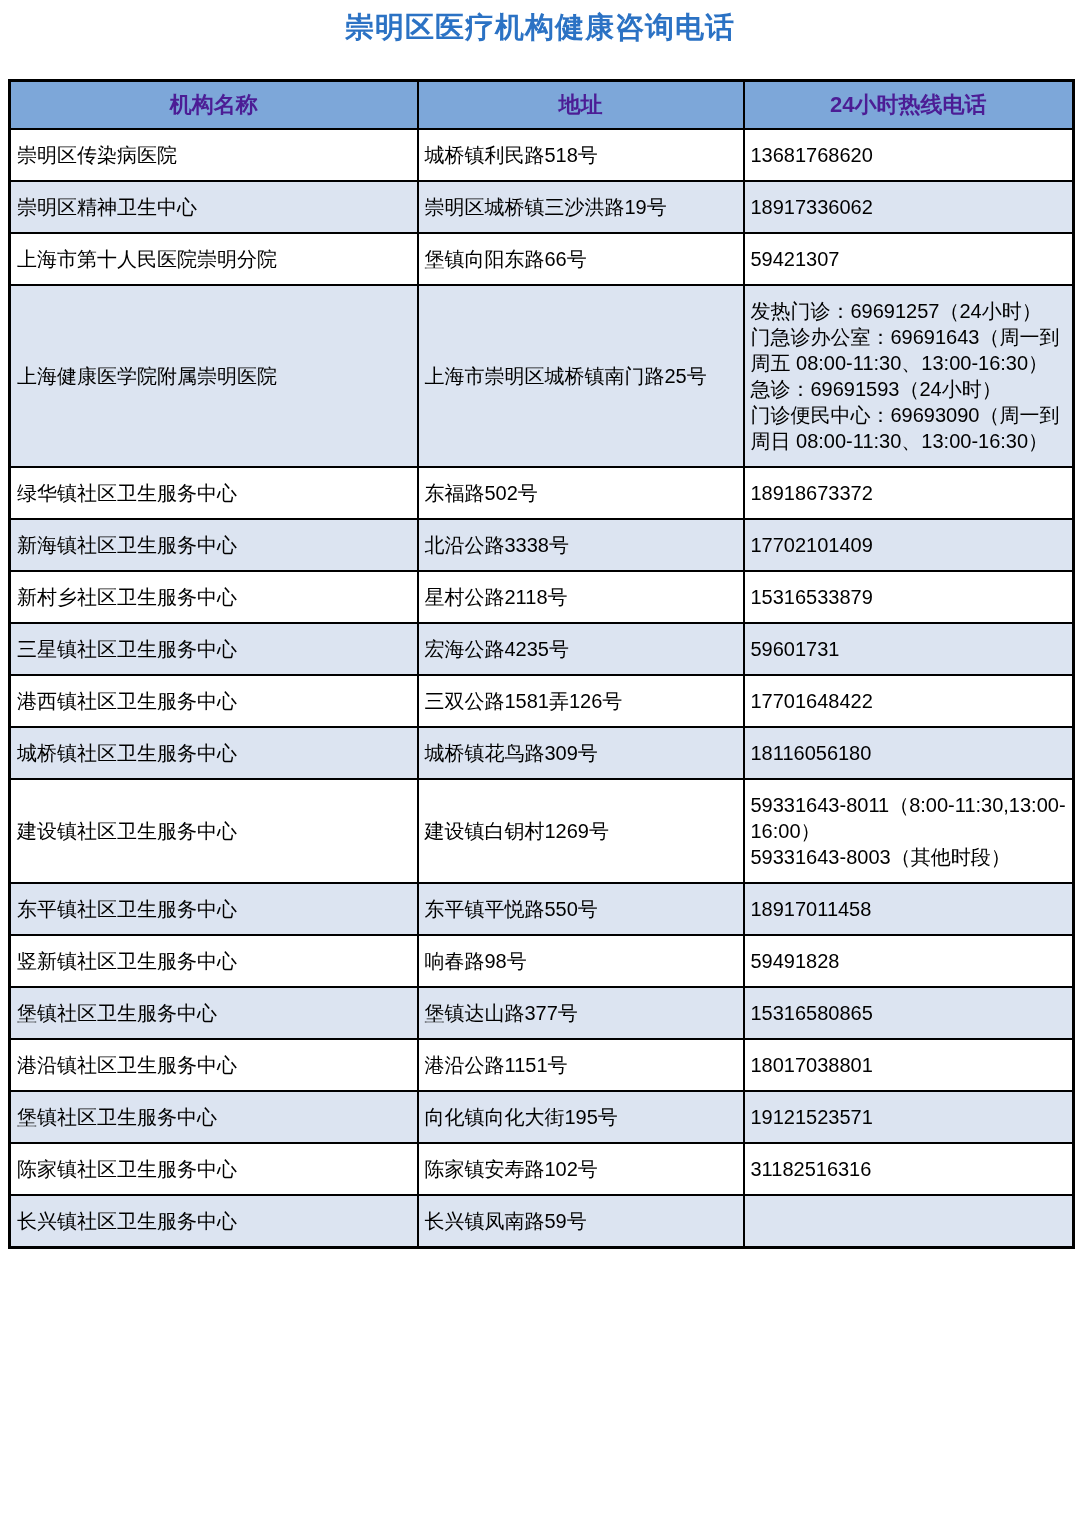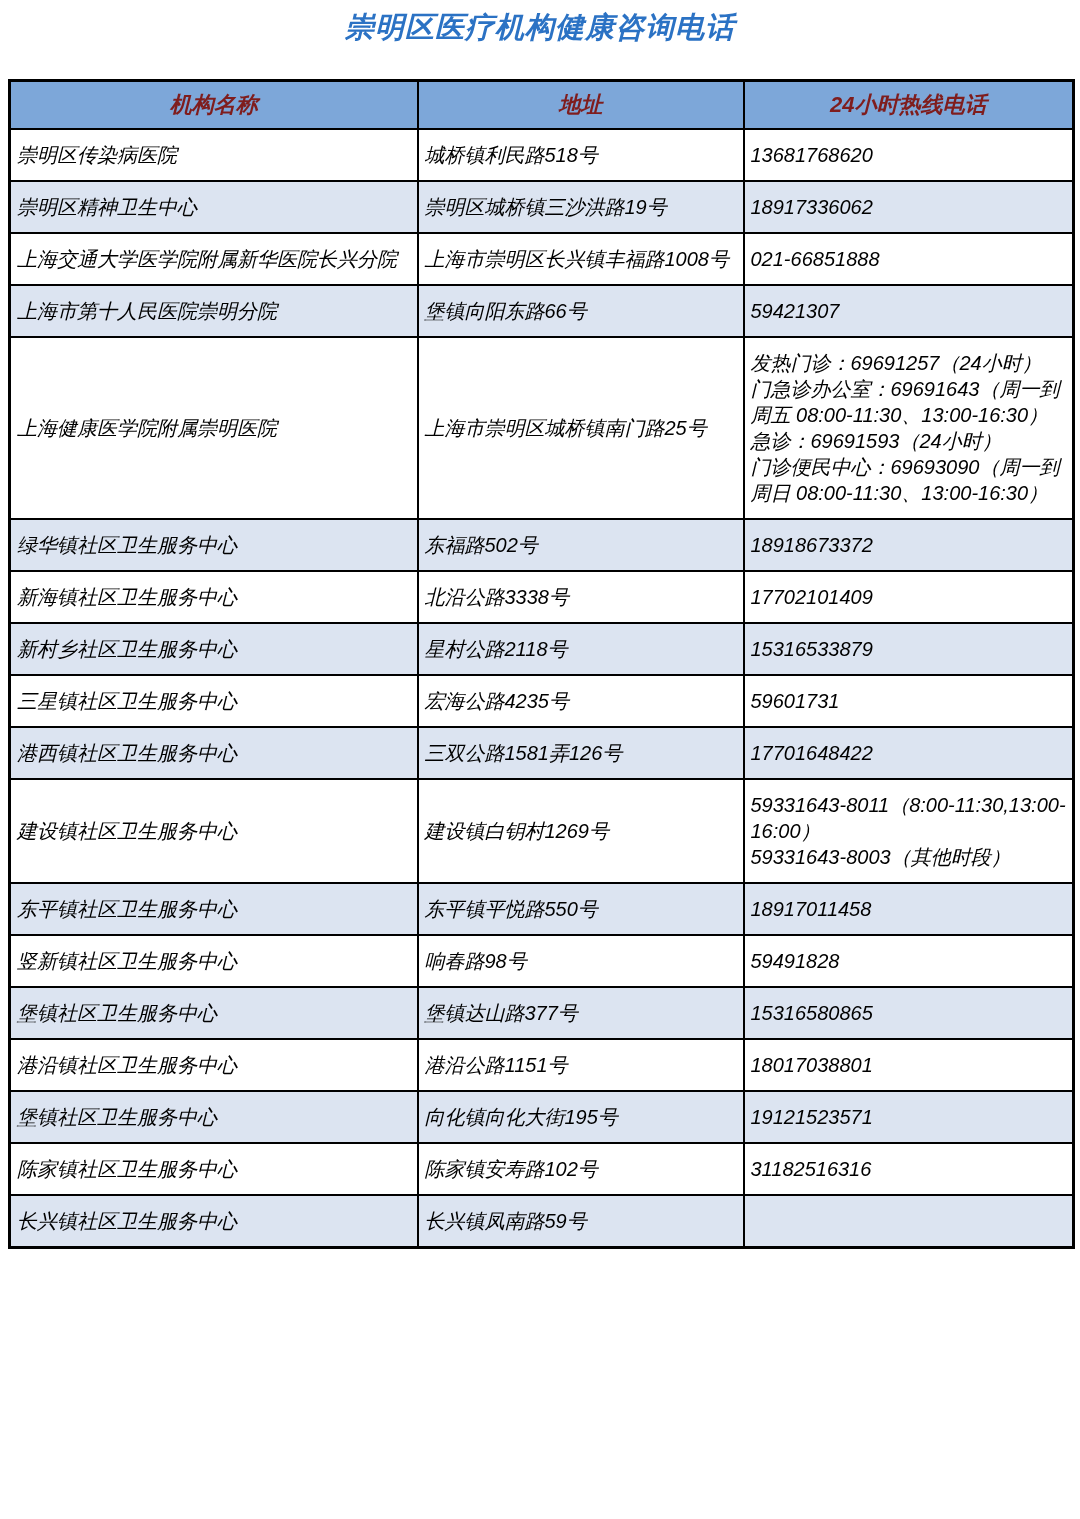--- a/index.html
+++ b/index.html
@@ -3,21 +3,20 @@
 <meta charset="utf-8">
 <style>
   * { box-sizing: border-box; }
   html, body { margin: 0; padding: 0; background: #ffffff; }
   body { font-family: "Liberation Sans", "DejaVu Sans", sans-serif; }
   .page {
     width: 1080px;
     height: 1278px;
     overflow: hidden;
     background: #ffffff;
-    font-style: italic;
   }
   .page-title {
     margin: 0;
     padding-top: 8px;
     text-align: center;
     font-size: 29px;
     font-weight: 700;
     color: #2b72c4;
     letter-spacing: 1px;
   }
@@ -30,21 +29,21 @@
   }
   col.c1 { width: 408px; }
   col.c2 { width: 326px; }
   col.c3 { width: 330px; }
   th, td {
     border: 2px solid #000000;
     vertical-align: middle;
   }
   th {
     background: #7da7d9;
-    color: #7f1d1d;
+    color: #4c1d95;
     font-size: 22px;
     font-weight: 700;
     height: 48px;
     text-align: center;
     padding: 4px;
   }
   td {
     background: #ffffff;
     color: #000000;
     font-size: 20px;
@@ -84,27 +83,20 @@
   </tr>
 
   <tr>
     <td>崇明区精神卫生中心</td>
     <td>崇明区城桥镇三沙洪路19号</td>
     <td>
             <div class="phone-line">18917336062</div>
           </td>
   </tr>
 
-  <tr>
-    <td>上海交通大学医学院附属新华医院长兴分院</td>
-    <td>上海市崇明区长兴镇丰福路1008号</td>
-    <td>
-            <div class="phone-line">021-66851888</div>
-          </td>
-  </tr>
 
   <tr>
     <td>上海市第十人民医院崇明分院</td>
     <td>堡镇向阳东路66号</td>
     <td>
             <div class="phone-line">59421307</div>
           </td>
   </tr>
 
 
@@ -153,20 +145,27 @@
 
 
   <tr>
     <td>港西镇社区卫生服务中心</td>
     <td>三双公路1581弄126号</td>
     <td>
             <div class="phone-line">17701648422</div>
           </td>
   </tr>
 
+  <tr>
+    <td>城桥镇社区卫生服务中心</td>
+    <td>城桥镇花鸟路309号</td>
+    <td>
+            <div class="phone-line">18116056180</div>
+          </td>
+  </tr>
 
   <tr>
     <td>建设镇社区卫生服务中心</td>
     <td>建设镇白钥村1269号</td>
     <td>
             <div class="phone-line">59331643-8011（8:00-11:30,13:00-16:00）</div>
             <div class="phone-line">59331643-8003（其他时段）</div>
           </td>
   </tr>
 

